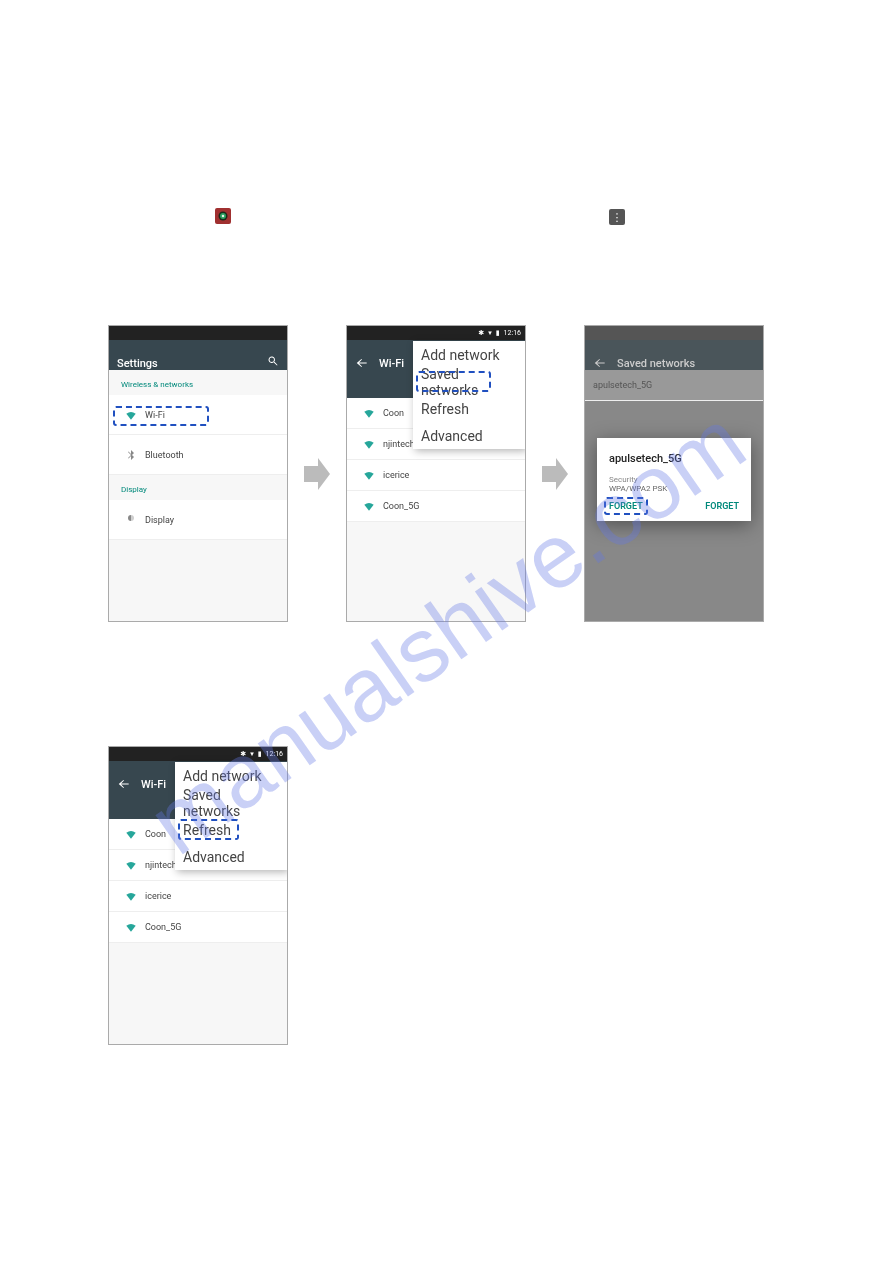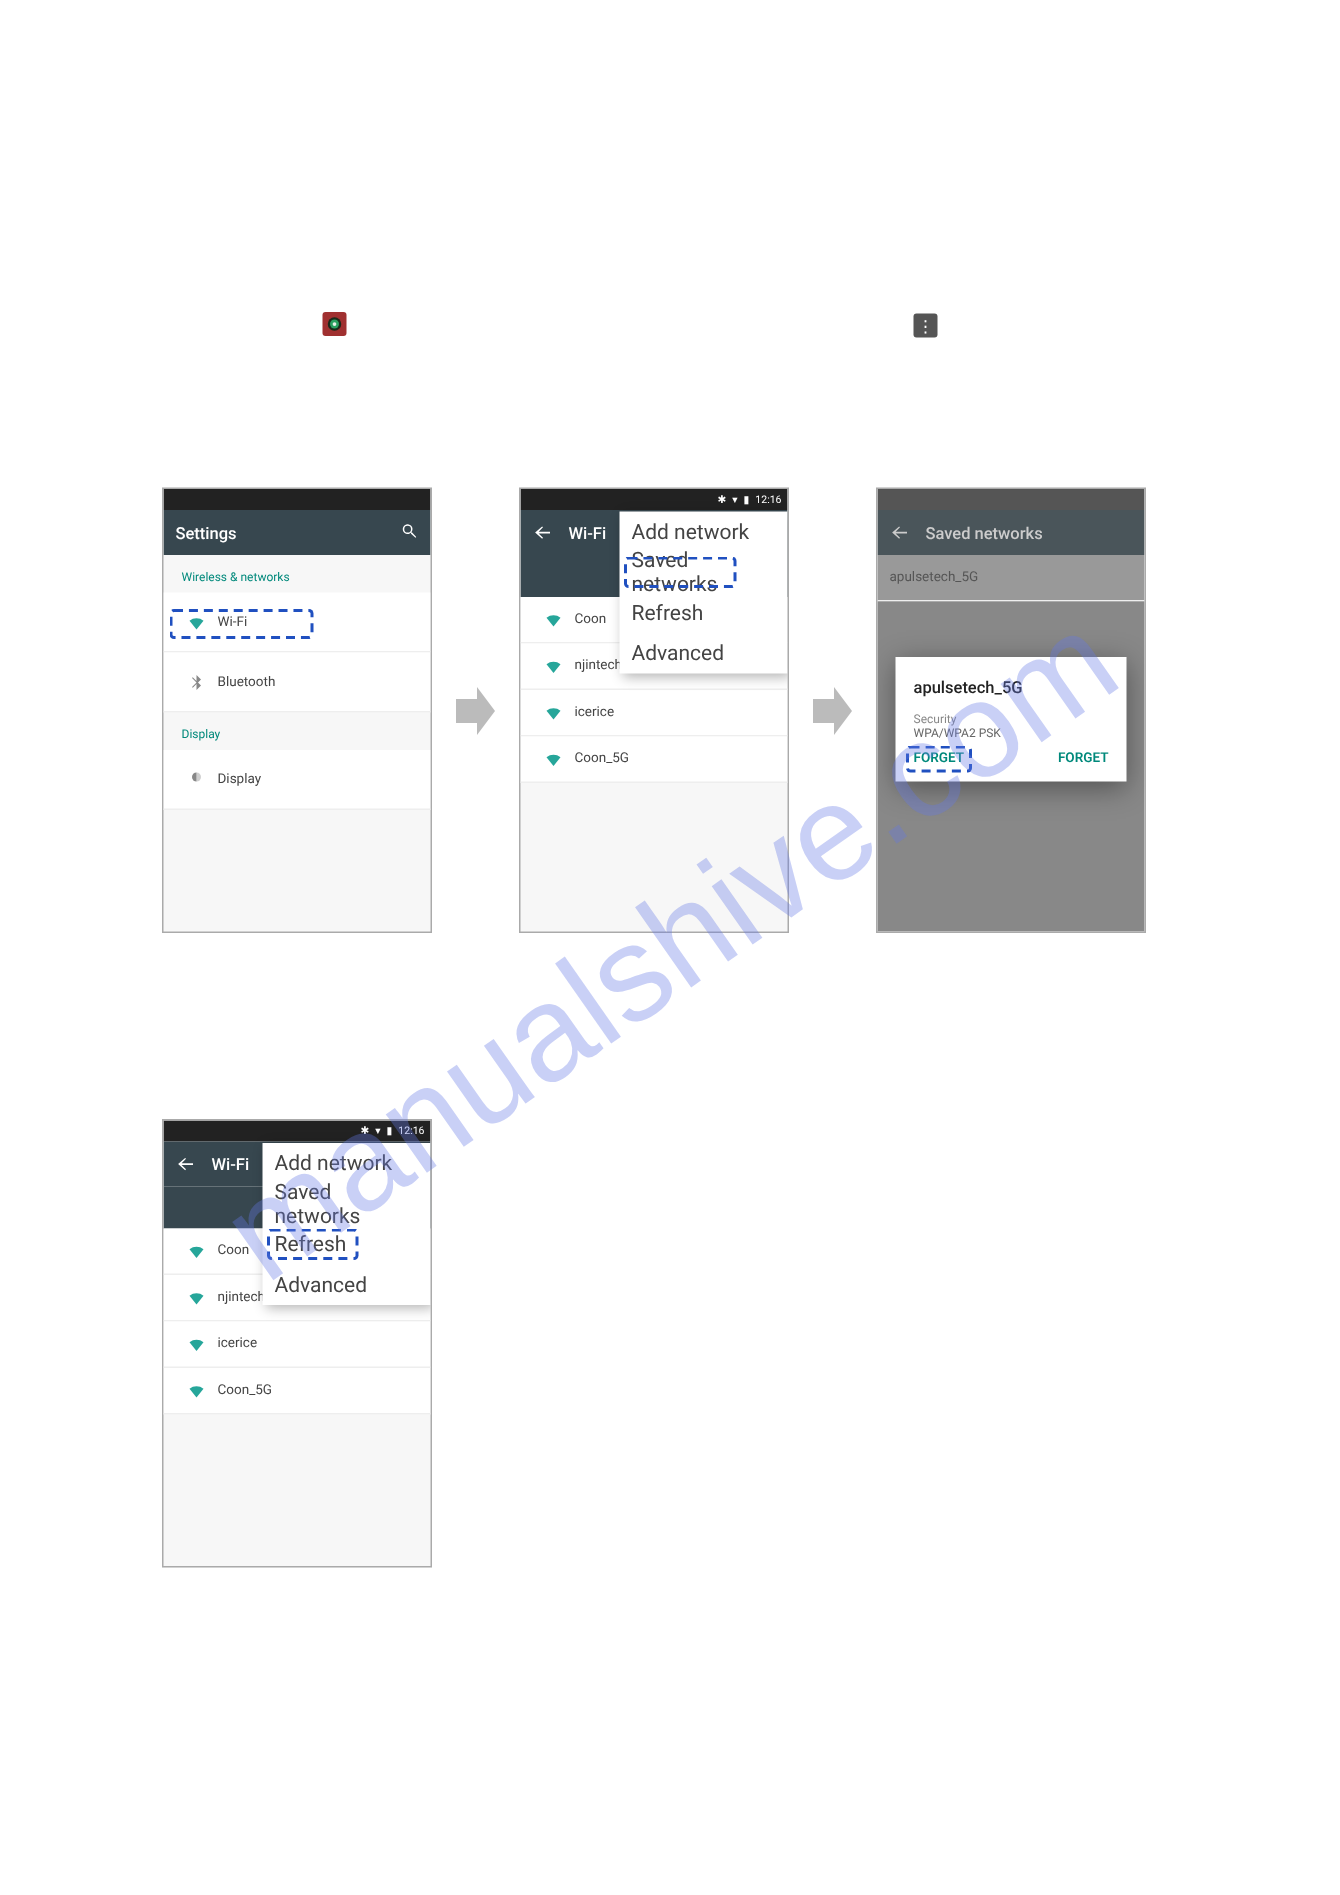--- a/index.html
+++ b/index.html
@@ -3,21 +3,21 @@
 <meta charset="utf-8">
 <style>
   * { box-sizing: border-box; margin: 0; padding: 0; }
   body { font-family: Roboto, Arial, sans-serif; background: #fff; width: 893px; height: 1263px; position: relative; overflow: hidden; }
   .watermark { position: absolute; top: 50%; left: 50%; transform: translate(-50%,-50%) rotate(-35deg); font-size: 90px; color: rgba(100,120,230,0.35); font-family: Arial, sans-serif; pointer-events: none; z-index: 100; white-space: nowrap; }
   .row { position: absolute; display: flex; align-items: center; }
   .phone { width: 180px; height: 297px; background: #f7f7f7; border: 1px solid #aaa; position: relative; overflow: hidden; }
   .phone-tall { height: 299px; }
   .statusbar { height: 14px; background: #222; color: #fff; font-size: 7px; display: flex; justify-content: flex-end; align-items: center; padding: 0 4px; gap: 4px; }
   .statusbar-grey { background: #555; }
-  .appbar { height: 30px; background: #37474f; color: #fff; display: flex; align-items: center; padding: 0 8px; font-size: 11px; font-weight: 500; }
+  .appbar { height: 30px; background: #37474f; color: #fff; display: flex; align-items: flex-end; padding: 0 8px; font-size: 11px; font-weight: 500; }
   .appbar .title { flex: 1; }
   .appbar .search { font-size: 12px; }
   .subbar { height: 28px; background: #37474f; color: #fff; display: flex; align-items: center; justify-content: center; font-size: 11px; font-weight: 500; }
   .section-label { color: #00897b; font-size: 8px; font-weight: 400; padding: 10px 12px 6px; }
   .list-item { display: flex; align-items: center; height: 40px; padding: 0 8px; border-bottom: 1px solid #eee; background: #fff; }
   .list-item.short { height: 31px; }
   .list-item .icon { width: 28px; display: flex; justify-content: center; color: #888; font-size: 12px; }
   .list-item .icon.teal svg { fill: #26a69a; }
   .list-item .label { font-size: 9px; color: #444; }
   .highlight { border: 2px dashed #2050c0; border-radius: 3px; position: absolute; pointer-events: none; }

